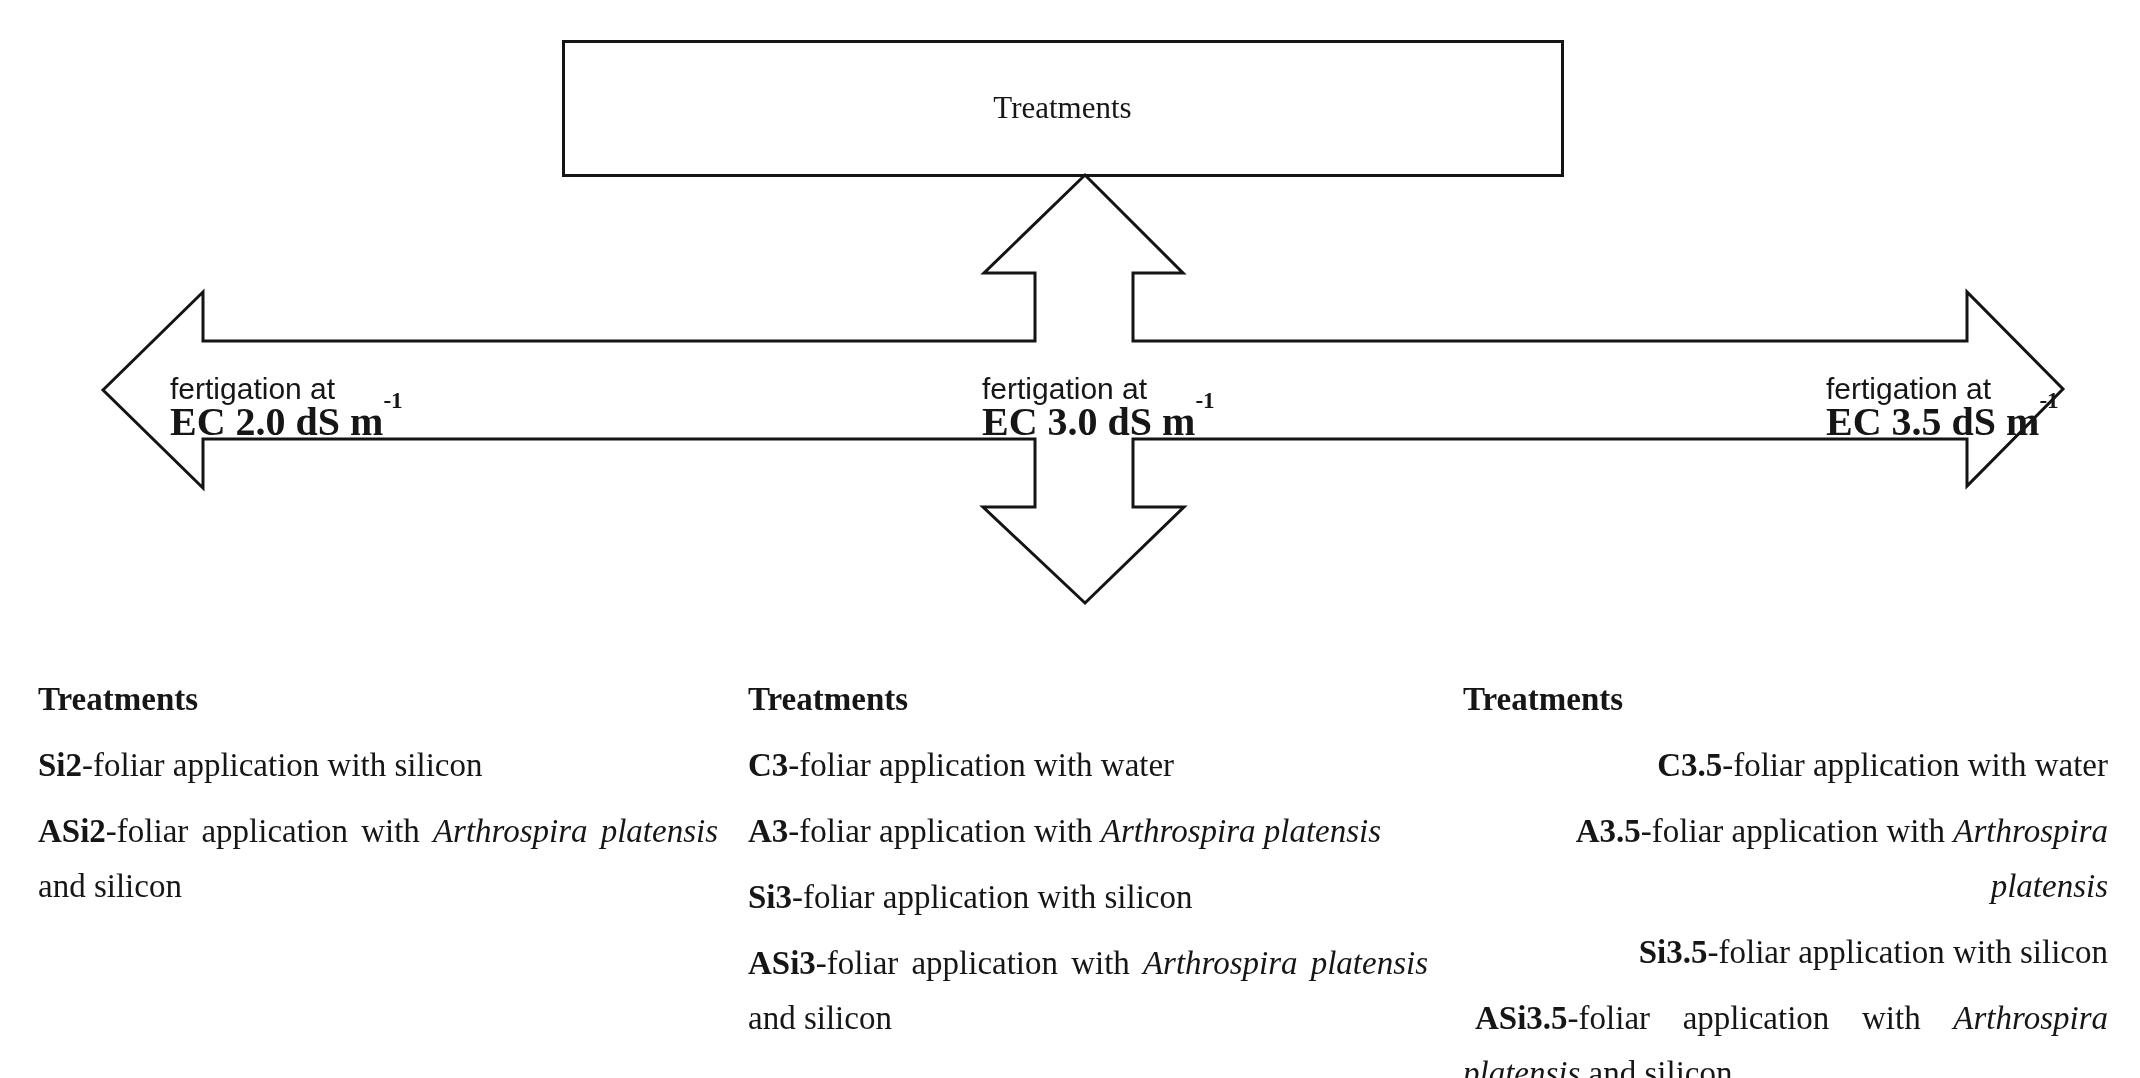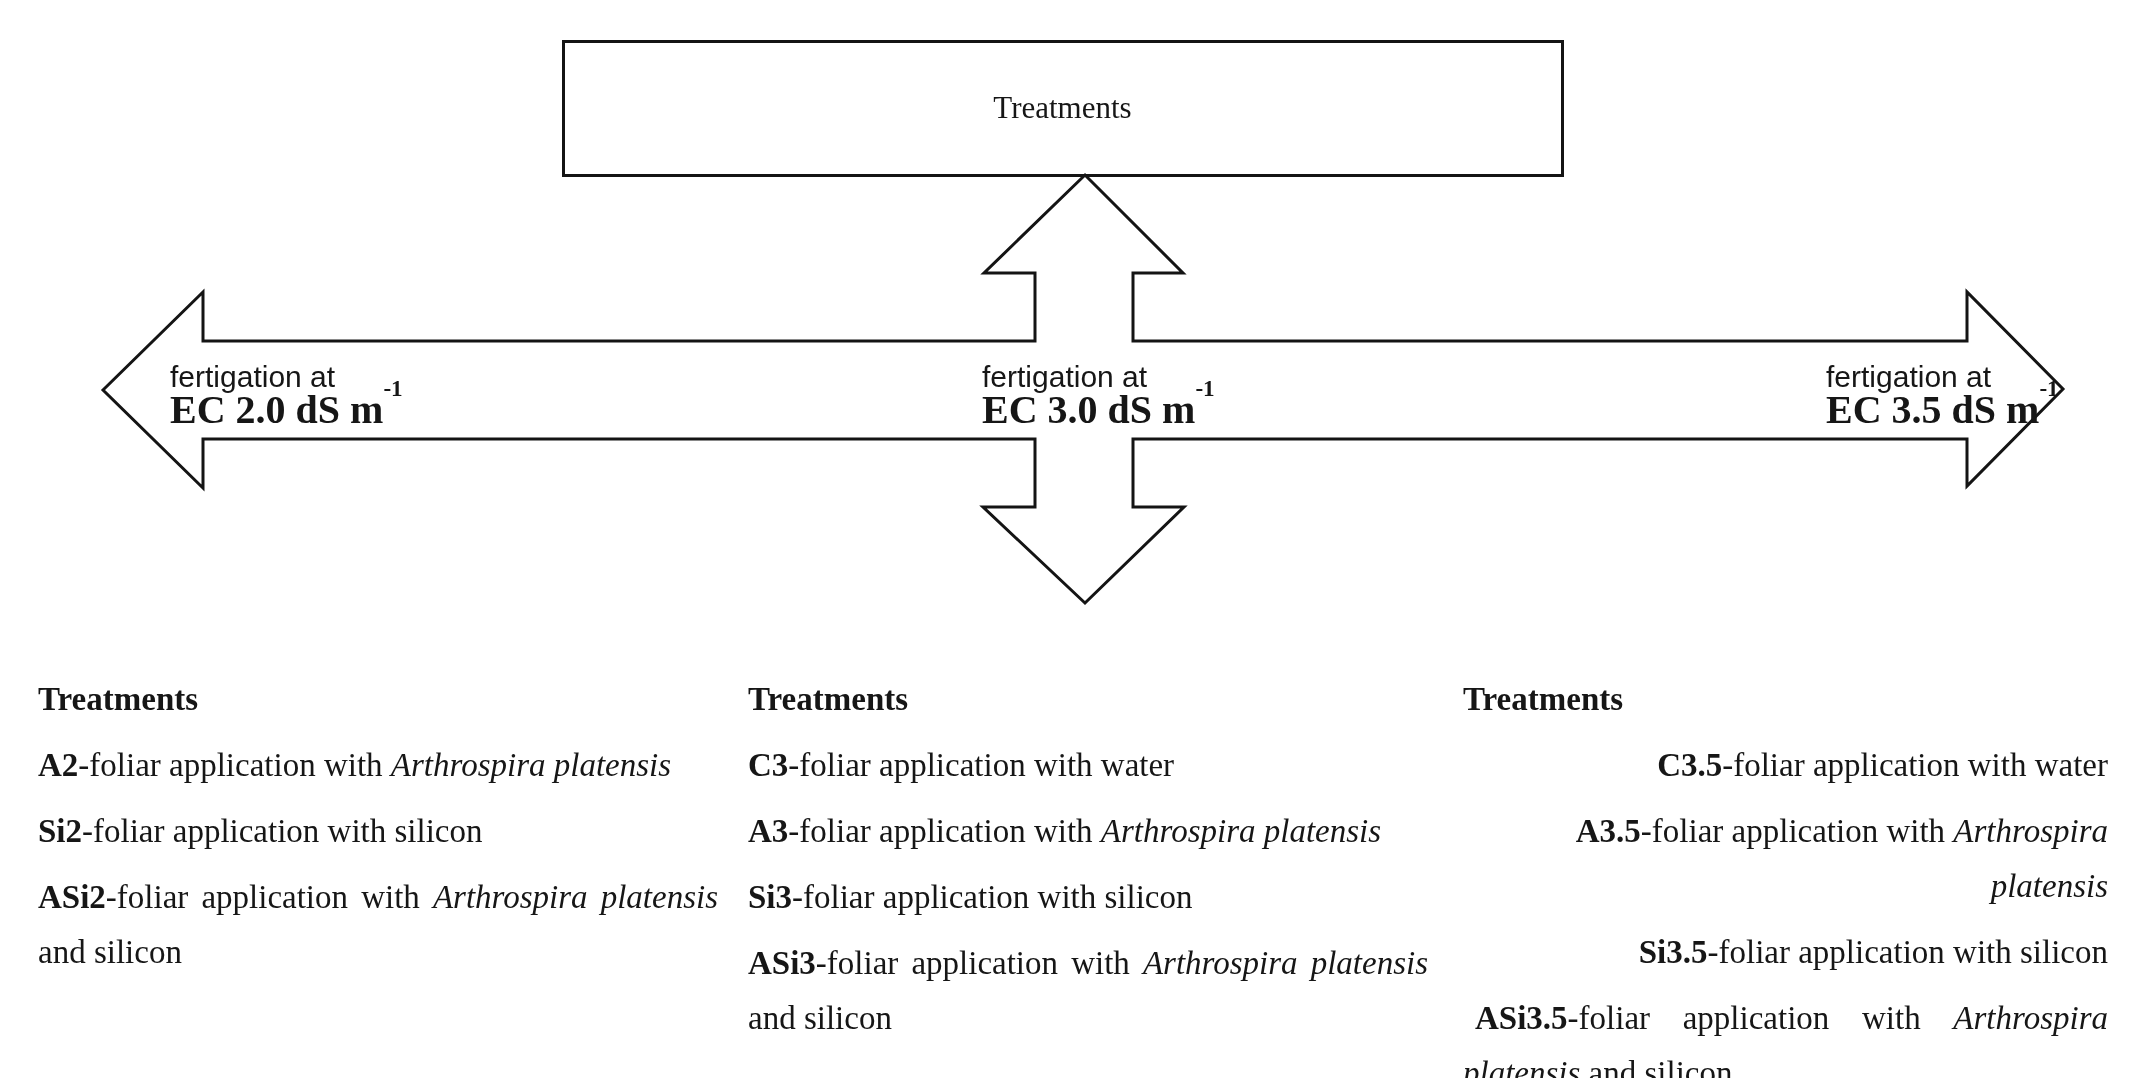--- a/index.html
+++ b/index.html
@@ -6,21 +6,21 @@
   body{width:2140px;height:1078px;position:relative;overflow:hidden;
        font-family:"Liberation Serif","DejaVu Serif",serif;color:#161616;}
   .stage{position:absolute;inset:0;}
   svg.diagram{position:absolute;left:0;top:0;}
 
   
   .box-label{position:absolute;left:563px;top:91px;width:999px;
              text-align:center;font-size:31px;line-height:33px;}
 
   
-  .band-label{position:absolute;top:360px;line-height:33px;white-space:nowrap;}
+  .band-label{position:absolute;top:372px;line-height:33px;white-space:nowrap;}
   .band-label .l1{font-family:"Liberation Sans","DejaVu Sans",sans-serif;font-size:30px;}
   .band-label .l2{font-size:40px;font-weight:bold;}
   .band-label sup{font-size:0.58em;position:relative;top:-0.55em;line-height:0;}
 
   
   .column{position:absolute;top:672px;font-size:33px;}
   .column .heading{font-weight:bold;line-height:55px;margin:0 0 11px 0;}
   .item{margin:0 0 11px 0;}
   .item .line{line-height:55px;}
   .item .jline{text-align:justify;text-align-last:justify;}
@@ -72,23 +72,20 @@
     <div class="l1">fertigation at</div>
     <div class="l2">
       <span>EC 3.5 dS m</span><sup>-1</sup>
     </div>
   </div>
 
   <section class="column col-0" style="left:38px;width:680px;">
     <div class="heading">Treatments</div>
     <div>
         <div class="item">
-          <div class="line"><span class="b">A2</span><span>-foliar application with </span><span class="i">Arthrospira platensis</span></div>
-        </div>
-        <div class="item">
           <div class="line"><span class="b">Si2</span><span>-foliar application with silicon</span></div>
         </div>
         <div class="item">
           <div class="line jline"><span class="b">ASi2</span><span>-foliar application with </span><span class="i">Arthrospira platensis</span></div>
           <div class="line"><span>and silicon</span></div>
         </div>
       </div>
   </section>
 
   <section class="column col-1" style="left:748px;width:680px;">

